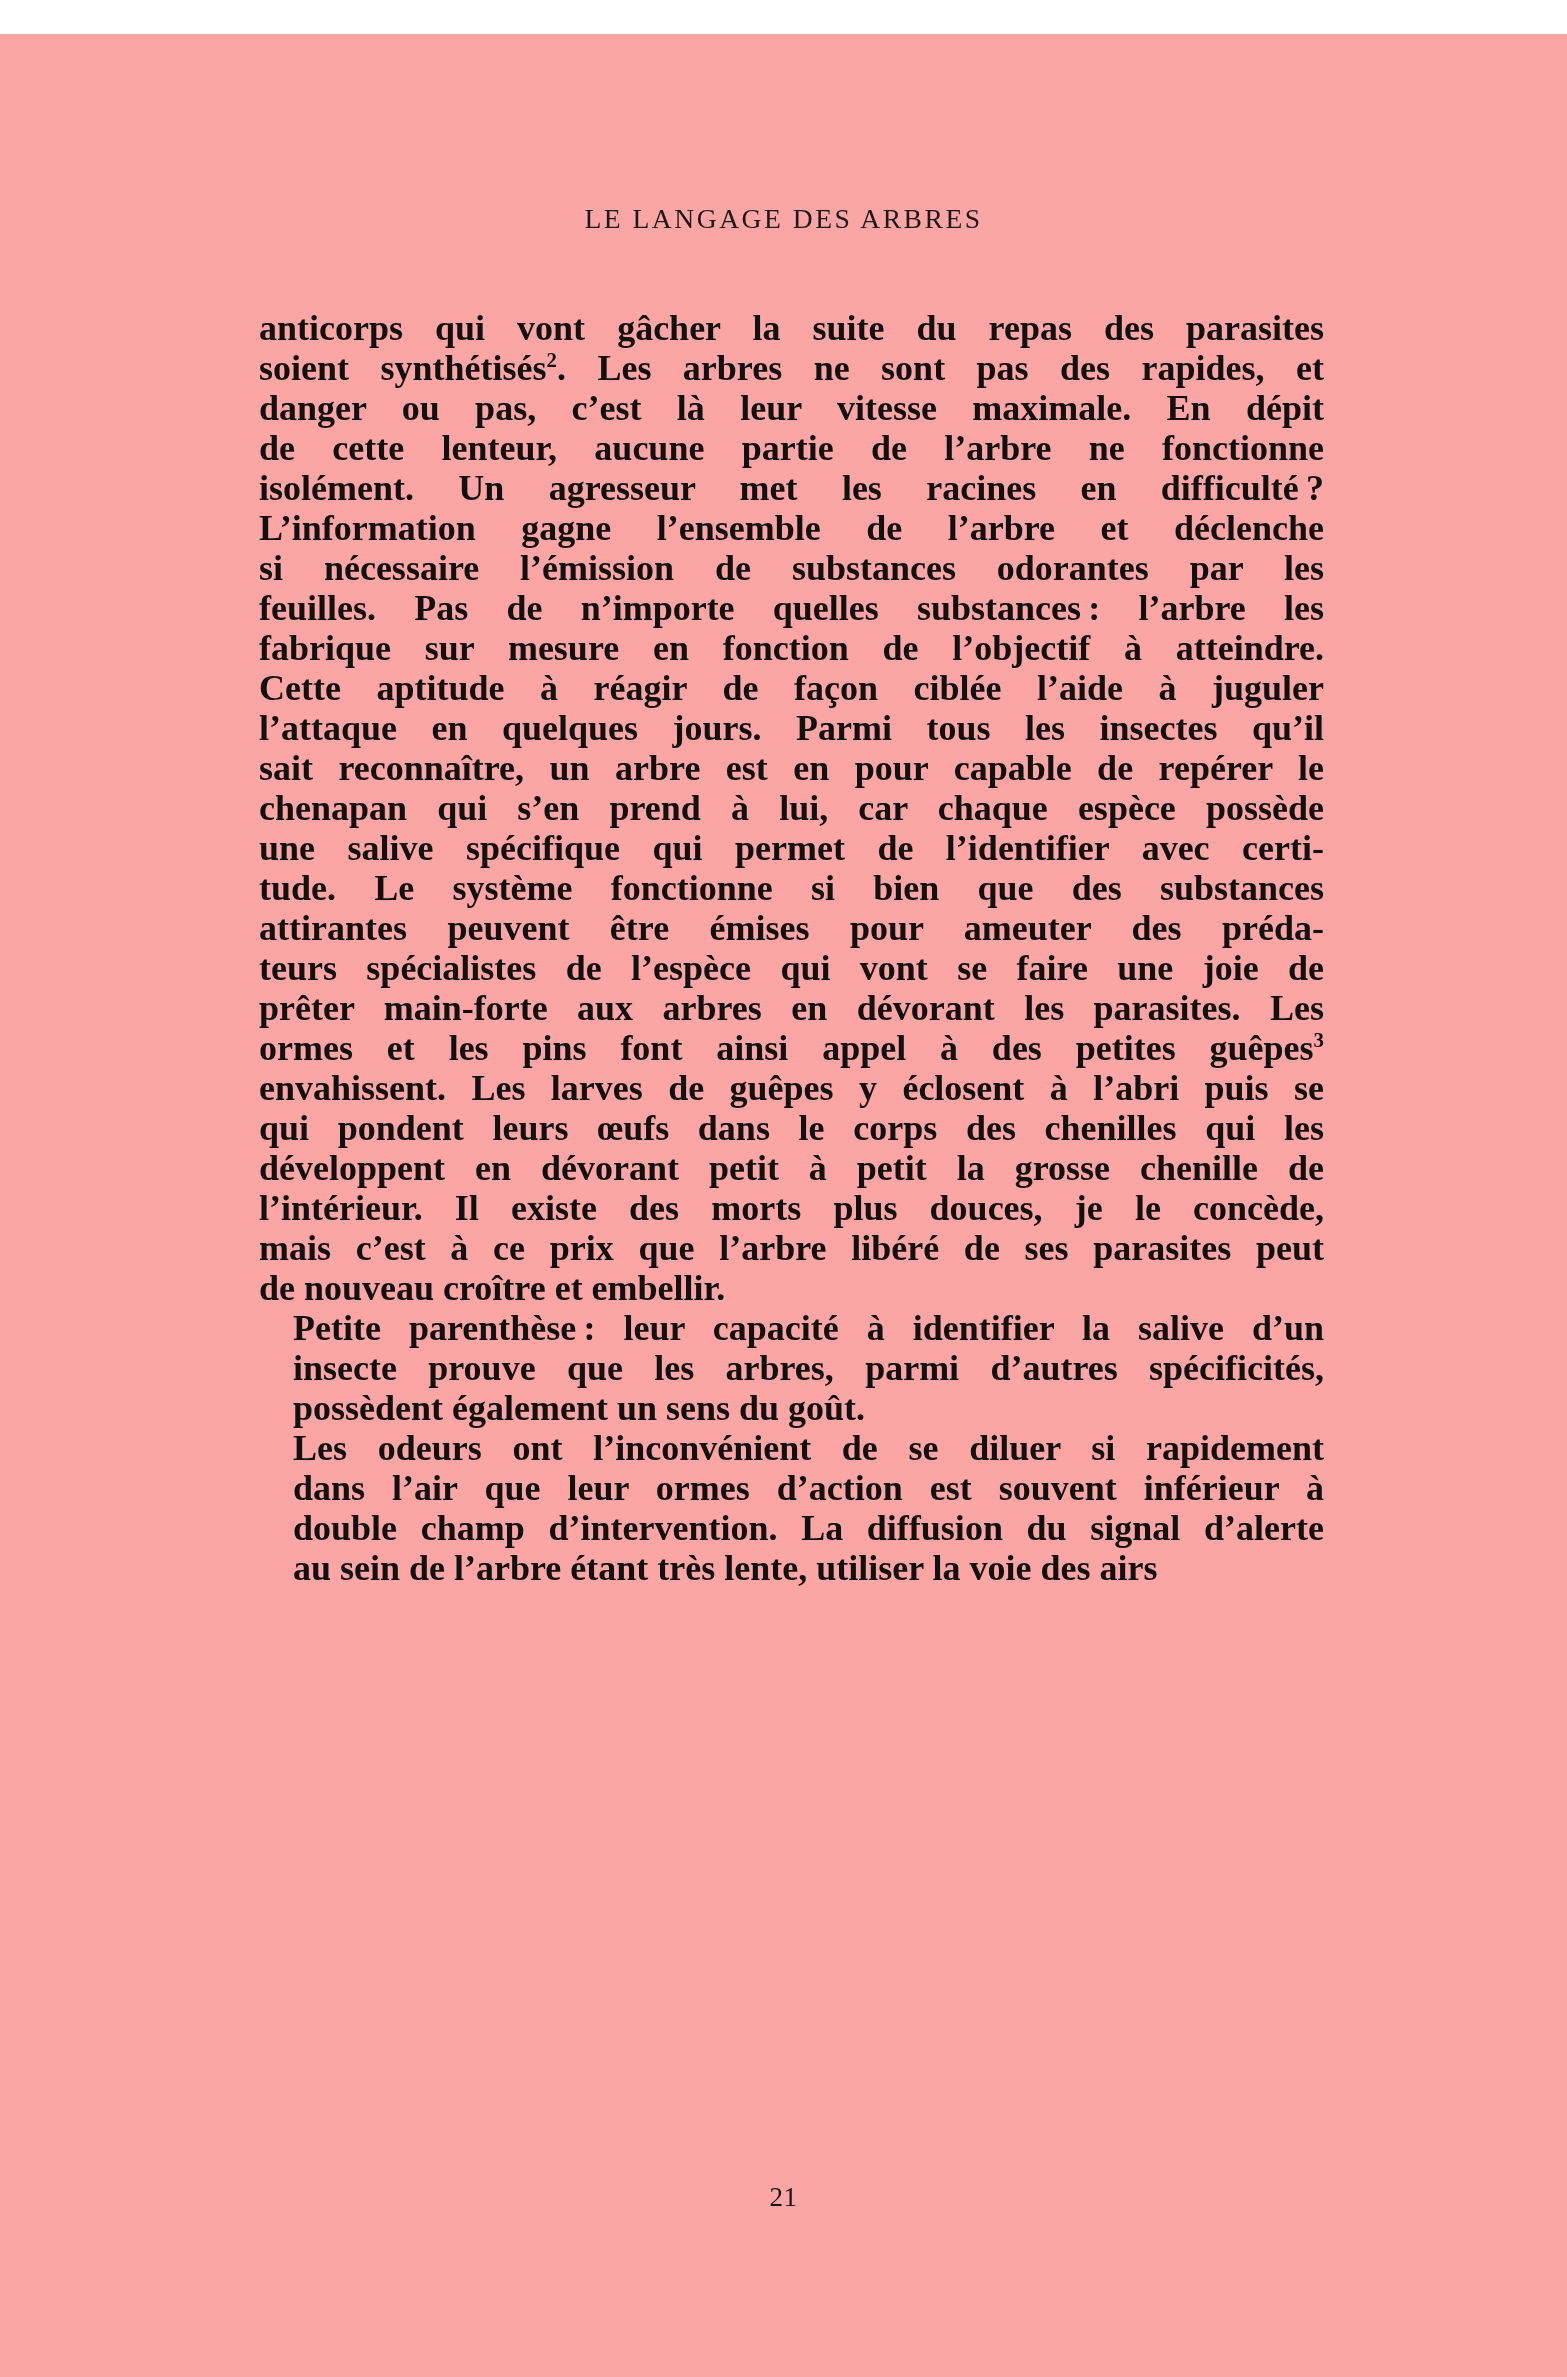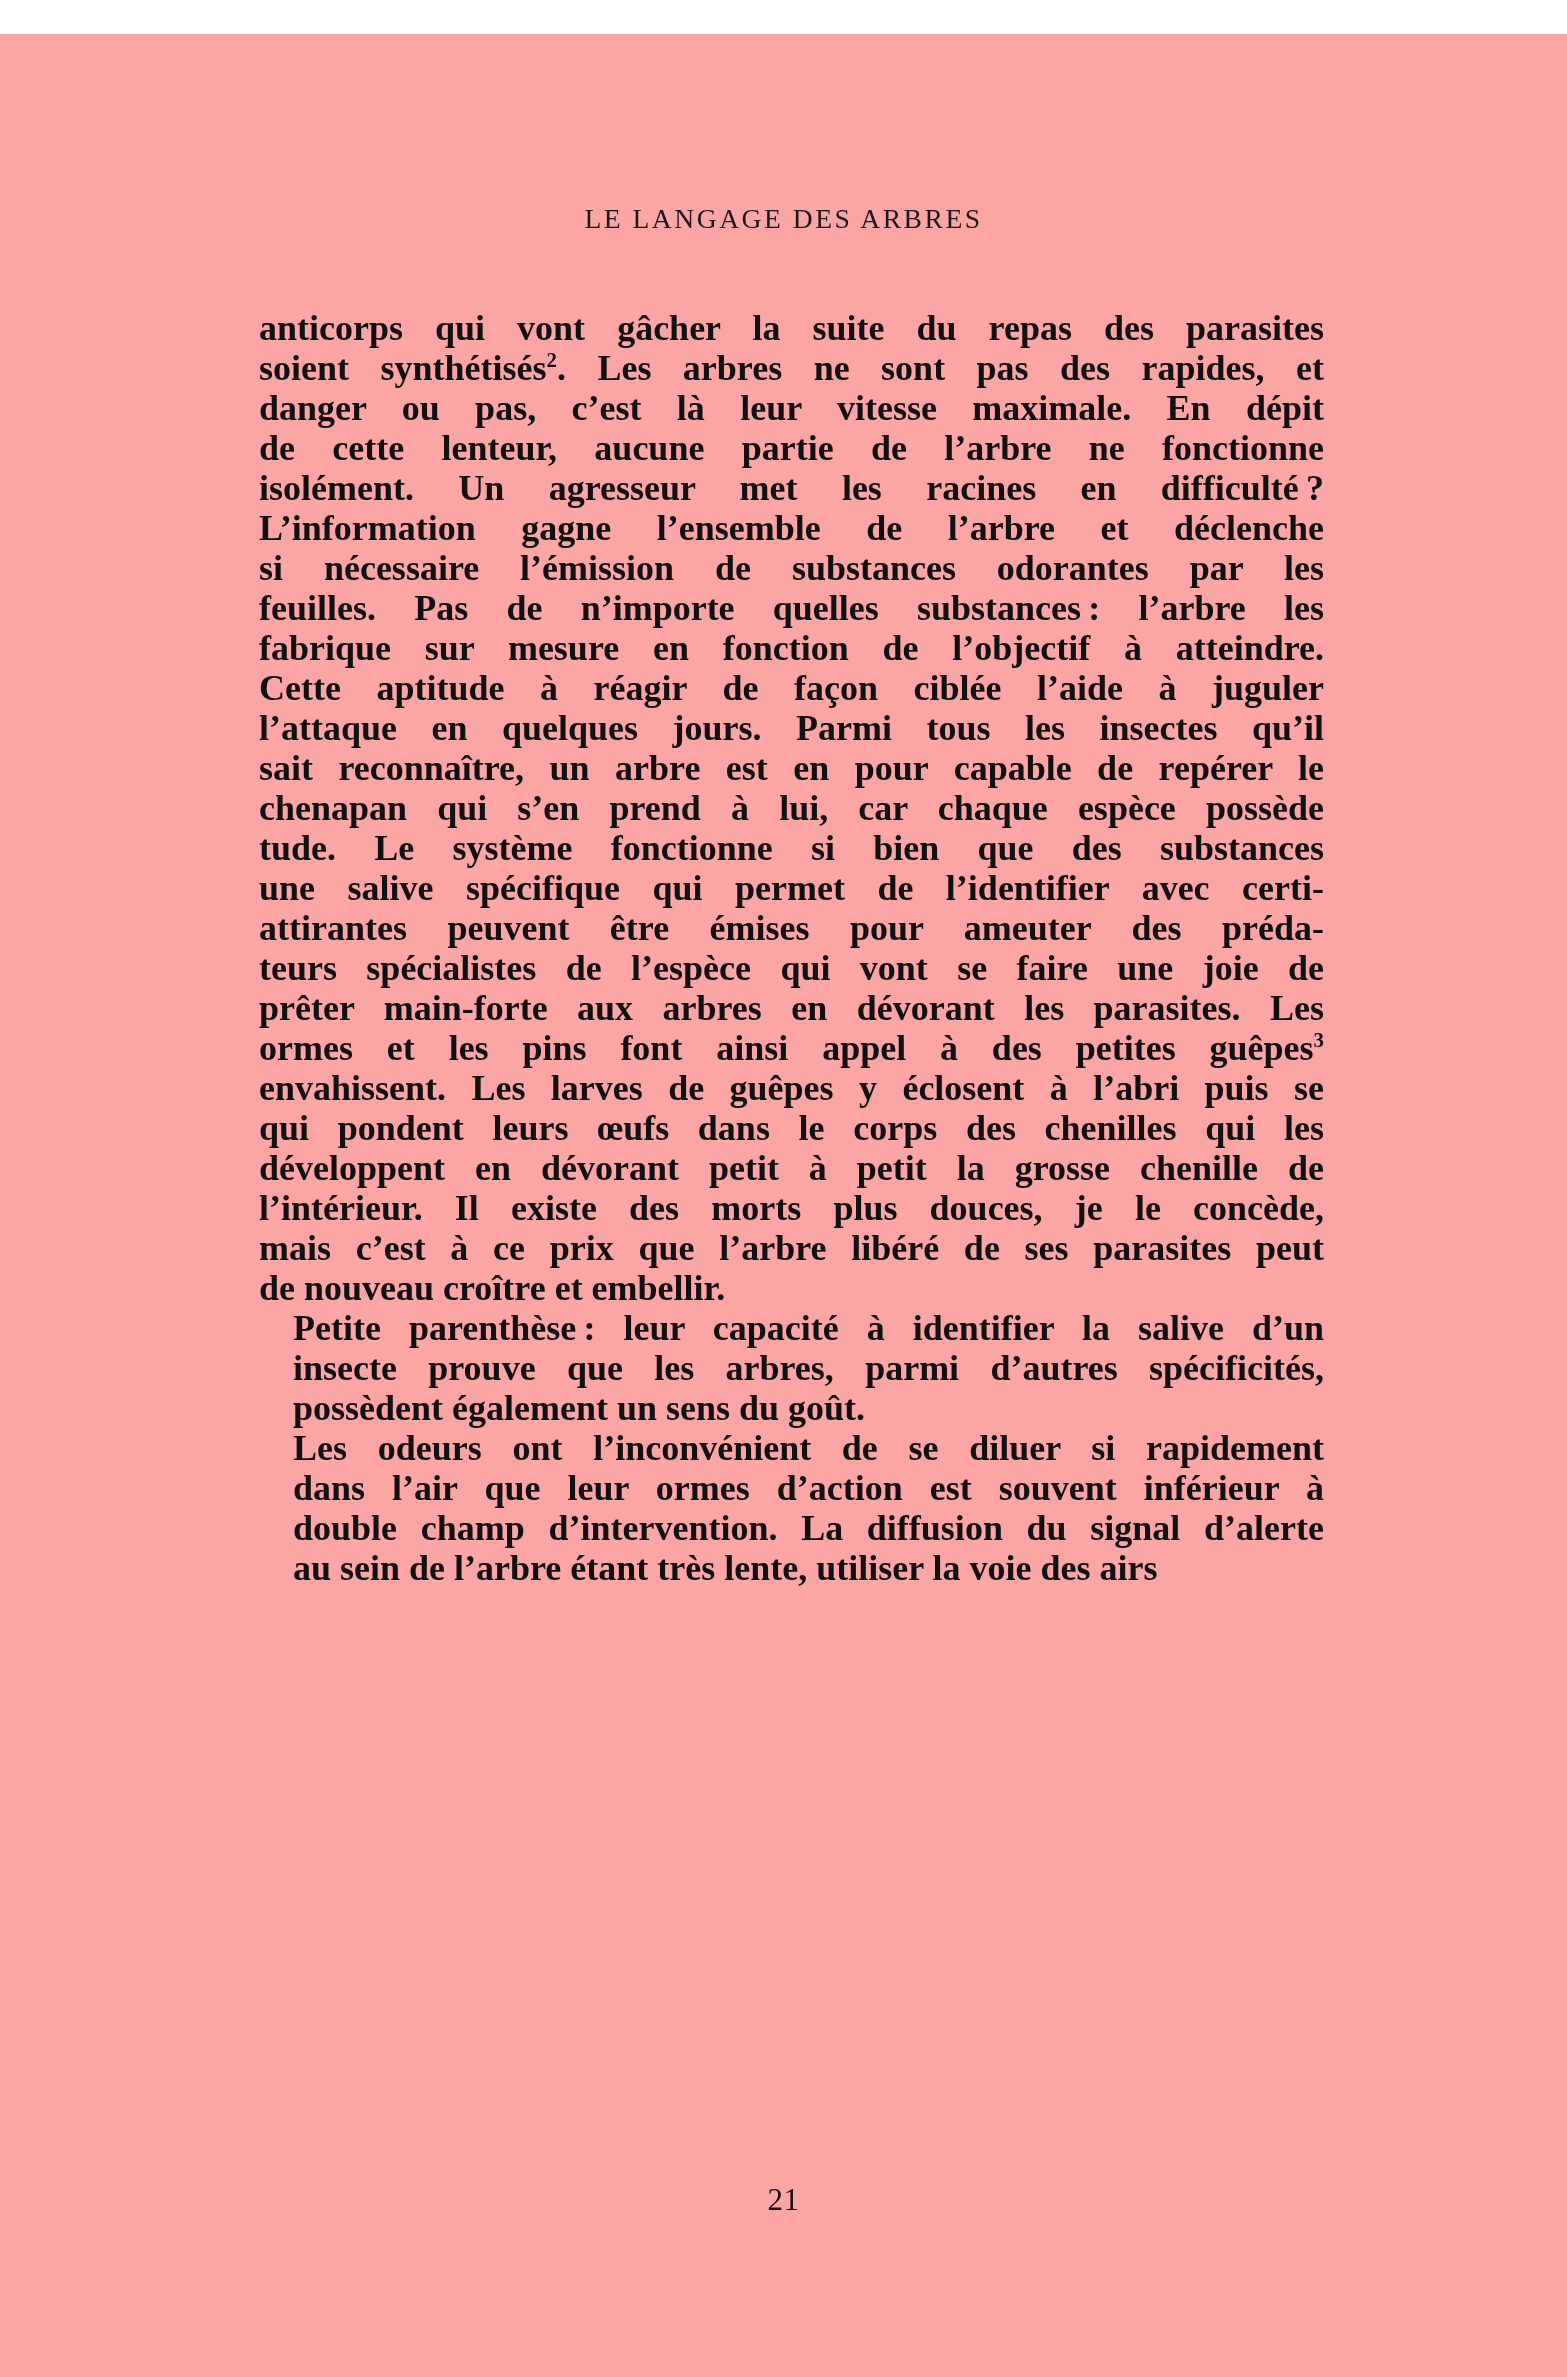--- a/index.html
+++ b/index.html
@@ -77,21 +77,21 @@
     line-height: 0;
   }
 
   
   .folio {
     position: absolute;
     top: 2148px;
     left: 0;
     width: 1567px;
     text-align: center;
-    font-size: 31px;
+    font-size: 27px;
     color: #141416;
     letter-spacing: 0.5px;
   }
 </style>
 </head>
 <body>
 
 <div class="page">
 
   <div class="running-head">LE LANGAGE DES ARBRES</div>
@@ -104,22 +104,22 @@
         <span class="line">de cette lenteur, aucune partie de l’arbre ne fonctionne</span>
         <span class="line">isolément. Un agresseur met les racines en difficulté ?</span>
         <span class="line">L’information gagne l’ensemble de l’arbre et déclenche</span>
         <span class="line">si nécessaire l’émission de substances odorantes par les</span>
         <span class="line">feuilles. Pas de n’importe quelles substances : l’arbre les</span>
         <span class="line">fabrique sur mesure en fonction de l’objectif à atteindre.</span>
         <span class="line">Cette aptitude à réagir de façon ciblée l’aide à juguler</span>
         <span class="line">l’attaque en quelques jours. Parmi tous les insectes qu’il</span>
         <span class="line">sait reconnaître, un arbre est en pour capable de repérer le</span>
         <span class="line">chenapan qui s’en prend à lui, car chaque espèce possède</span>
+        <span class="line">une salive spécifique qui permet de l’identifier avec certi-</span>
         <span class="line">tude. Le système fonctionne si bien que des substances</span>
-        <span class="line">une salive spécifique qui permet de l’identifier avec certi-</span>
         <span class="line">attirantes peuvent être émises pour ameuter des préda-</span>
         <span class="line">teurs spécialistes de l’espèce qui vont se faire une joie de</span>
         <span class="line">prêter main-forte aux arbres en dévorant les parasites. Les</span>
         <span class="line">ormes et les pins font ainsi appel à des petites guêpes<sup class="fn">3</sup></span>
         <span class="line">envahissent. Les larves de guêpes y éclosent à l’abri puis se</span>
         <span class="line">qui pondent leurs œufs dans le corps des chenilles qui les</span>
         <span class="line">développent en dévorant petit à petit la grosse chenille de</span>
         <span class="line">l’intérieur. Il existe des morts plus douces, je le concède,</span>
         <span class="line">mais c’est à ce prix que l’arbre libéré de ses parasites peut</span>
         <span class="line last">de nouveau croître et embellir.</span>

